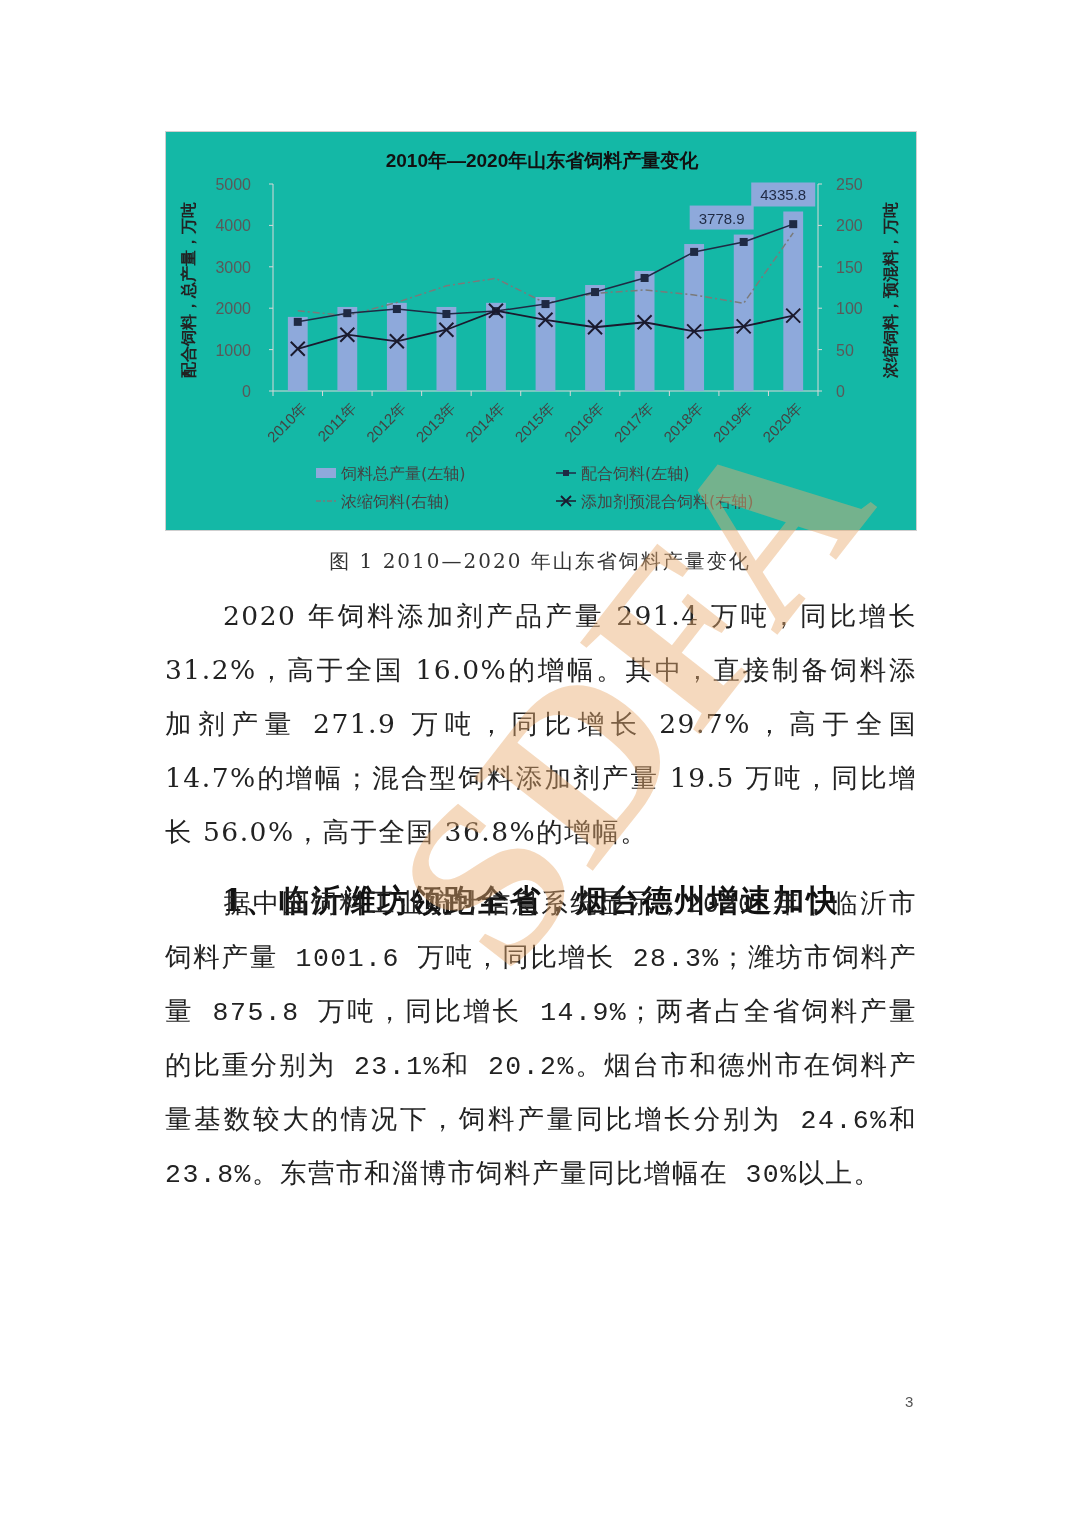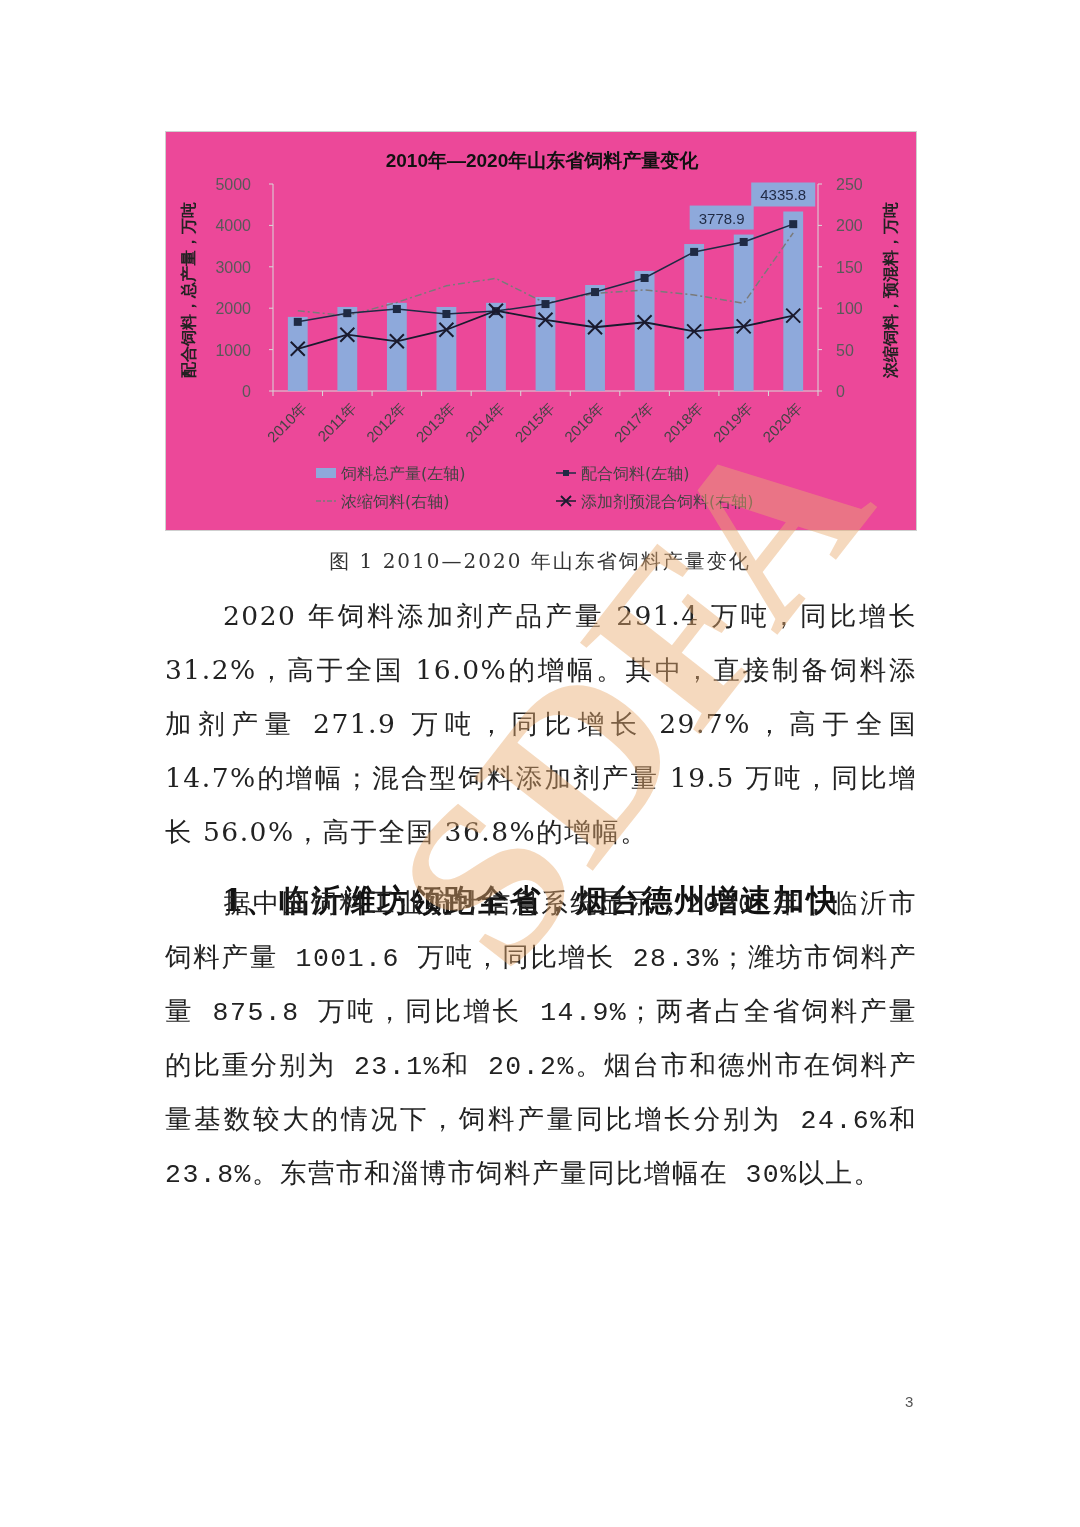--- a/index.html
+++ b/index.html
@@ -1,19 +1,19 @@
 <!DOCTYPE html>
 <html><head>
 <meta charset="utf-8">
 <style>
   html, body { margin: 0; padding: 0; background: #ffffff; }
   body { width: 1080px; height: 1527px; position: relative; overflow: hidden;
          font-family: "DejaVu Serif", "Liberation Serif", serif; color: #1a1a1a; }
   .chart-frame { position: absolute; left: 165px; top: 131px; width: 752px; height: 400px;
-                 border: 1px solid #cfcfcf; box-sizing: border-box; background: #ec4899; }
+                 border: 1px solid #cfcfcf; box-sizing: border-box; background: #14b8a6; }
   .chart-frame svg { position: absolute; left: 0; top: 0; }
   .caption { position: absolute; left: 0; width: 1080px; top: 548px; text-align: center;
              font-size: 20px; letter-spacing: 2px; color: #333; }
   .para { position: absolute; left: 165px; width: 752px; font-size: 26.5px;
           line-height: 54px; text-align: justify; text-align-last: left; letter-spacing: 1.5px; color: #222; }
   .para .indent { display: inline-block; width: 58px; }
   .p1 { top: 589px; }
   .heading { position: absolute; left: 222px; top: 872px; font-size: 31px; line-height: 56px;
              letter-spacing: 2px; color: #111; font-weight: bold; }
   .p2 { top: 878px; font-family: Liberation Mono, monospace; }

